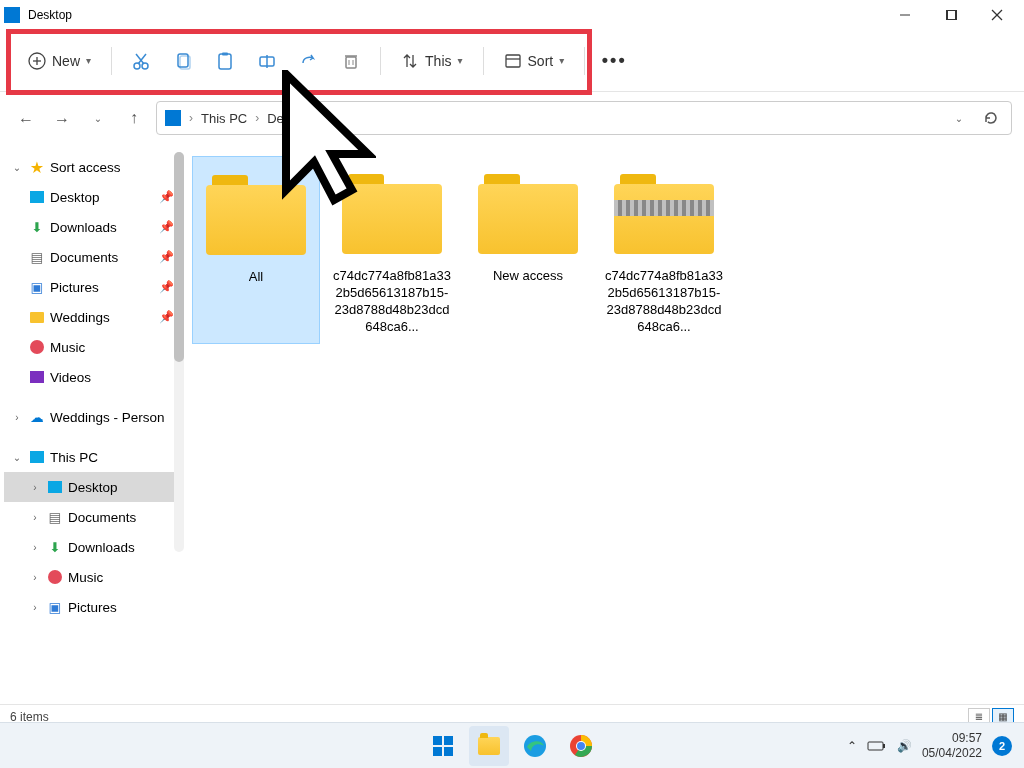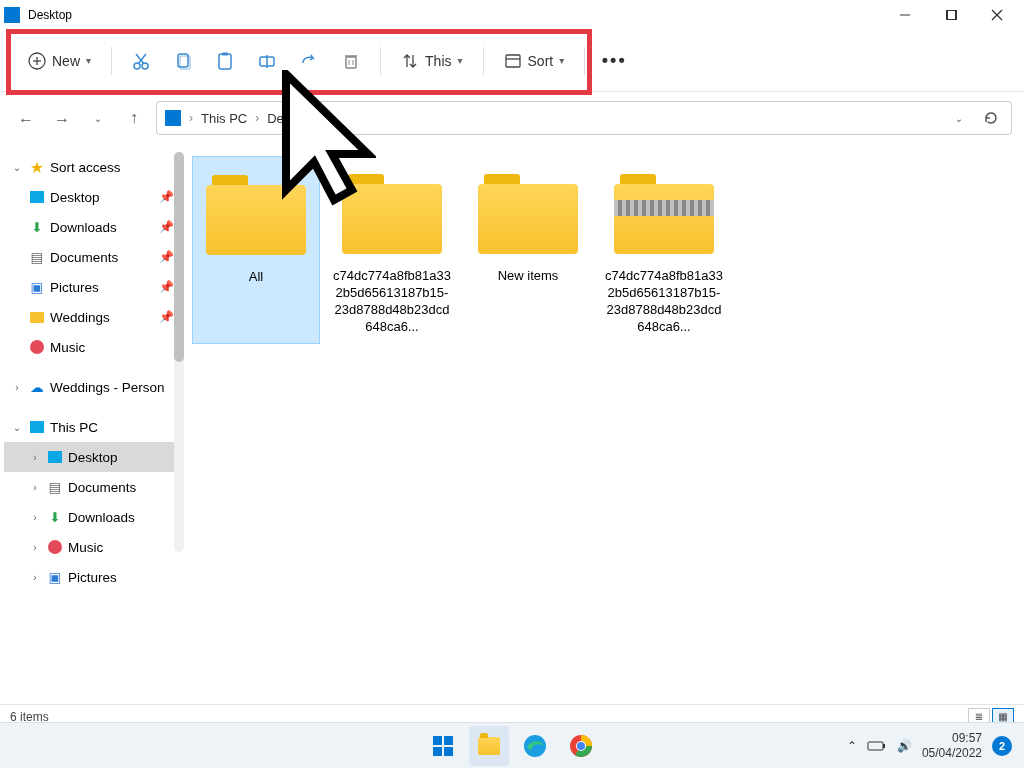--- a/index.html
+++ b/index.html
@@ -257,20 +257,26 @@
         </span>
       <span class="tree-label">Weddings</span>
       <span class="pin">📌</span>
     </div>
     <div class="tree-item indent1">
       <span class="tree-icon">
           <span style="display:block;width:14px;height:14px;background:#e34a5a;border-radius:50%;"></span>
         </span>
       <span class="tree-label">Music</span>
     </div>
+    <div class="tree-item indent1">
+      <span class="tree-icon">
+          <span style="display:block;width:14px;height:12px;background:#7b2fbf;"></span>
+        </span>
+      <span class="tree-label">Videos</span>
+    </div>
 
     <div style="height:10px"></div>
     <div class="tree-item">
       <span class="tree-caret">›</span>
       <span class="tree-icon" style="color:#0078d4;">☁</span>
       <span class="tree-label">Weddings - Person</span>
     </div>
 
     <div style="height:10px"></div>
     <div class="tree-item">
@@ -330,21 +336,21 @@
         </div>
       <div class="file-label">c74dc774a8fb81a332b5d65613187b15-23d8788d48b23dcd648ca6...</div>
     </div>
     <div class="file-item">
       <div class="file-icon-wrap">
           <div class="folder-icon">
             <div class="folder-tab"></div>
             <div class="folder-body"></div>
           </div>
         </div>
-      <div class="file-label">New items</div>
+      <div class="file-label">New access</div>
     </div>
     <div class="file-item">
       <div class="file-icon-wrap">
           <div class="folder-icon">
             <div class="folder-tab"></div>
             <div class="folder-body"></div>
             <div class="zip-band"></div>
           </div>
         </div>
       <div class="file-label">c74dc774a8fb81a332b5d65613187b15-23d8788d48b23dcd648ca6...</div>

